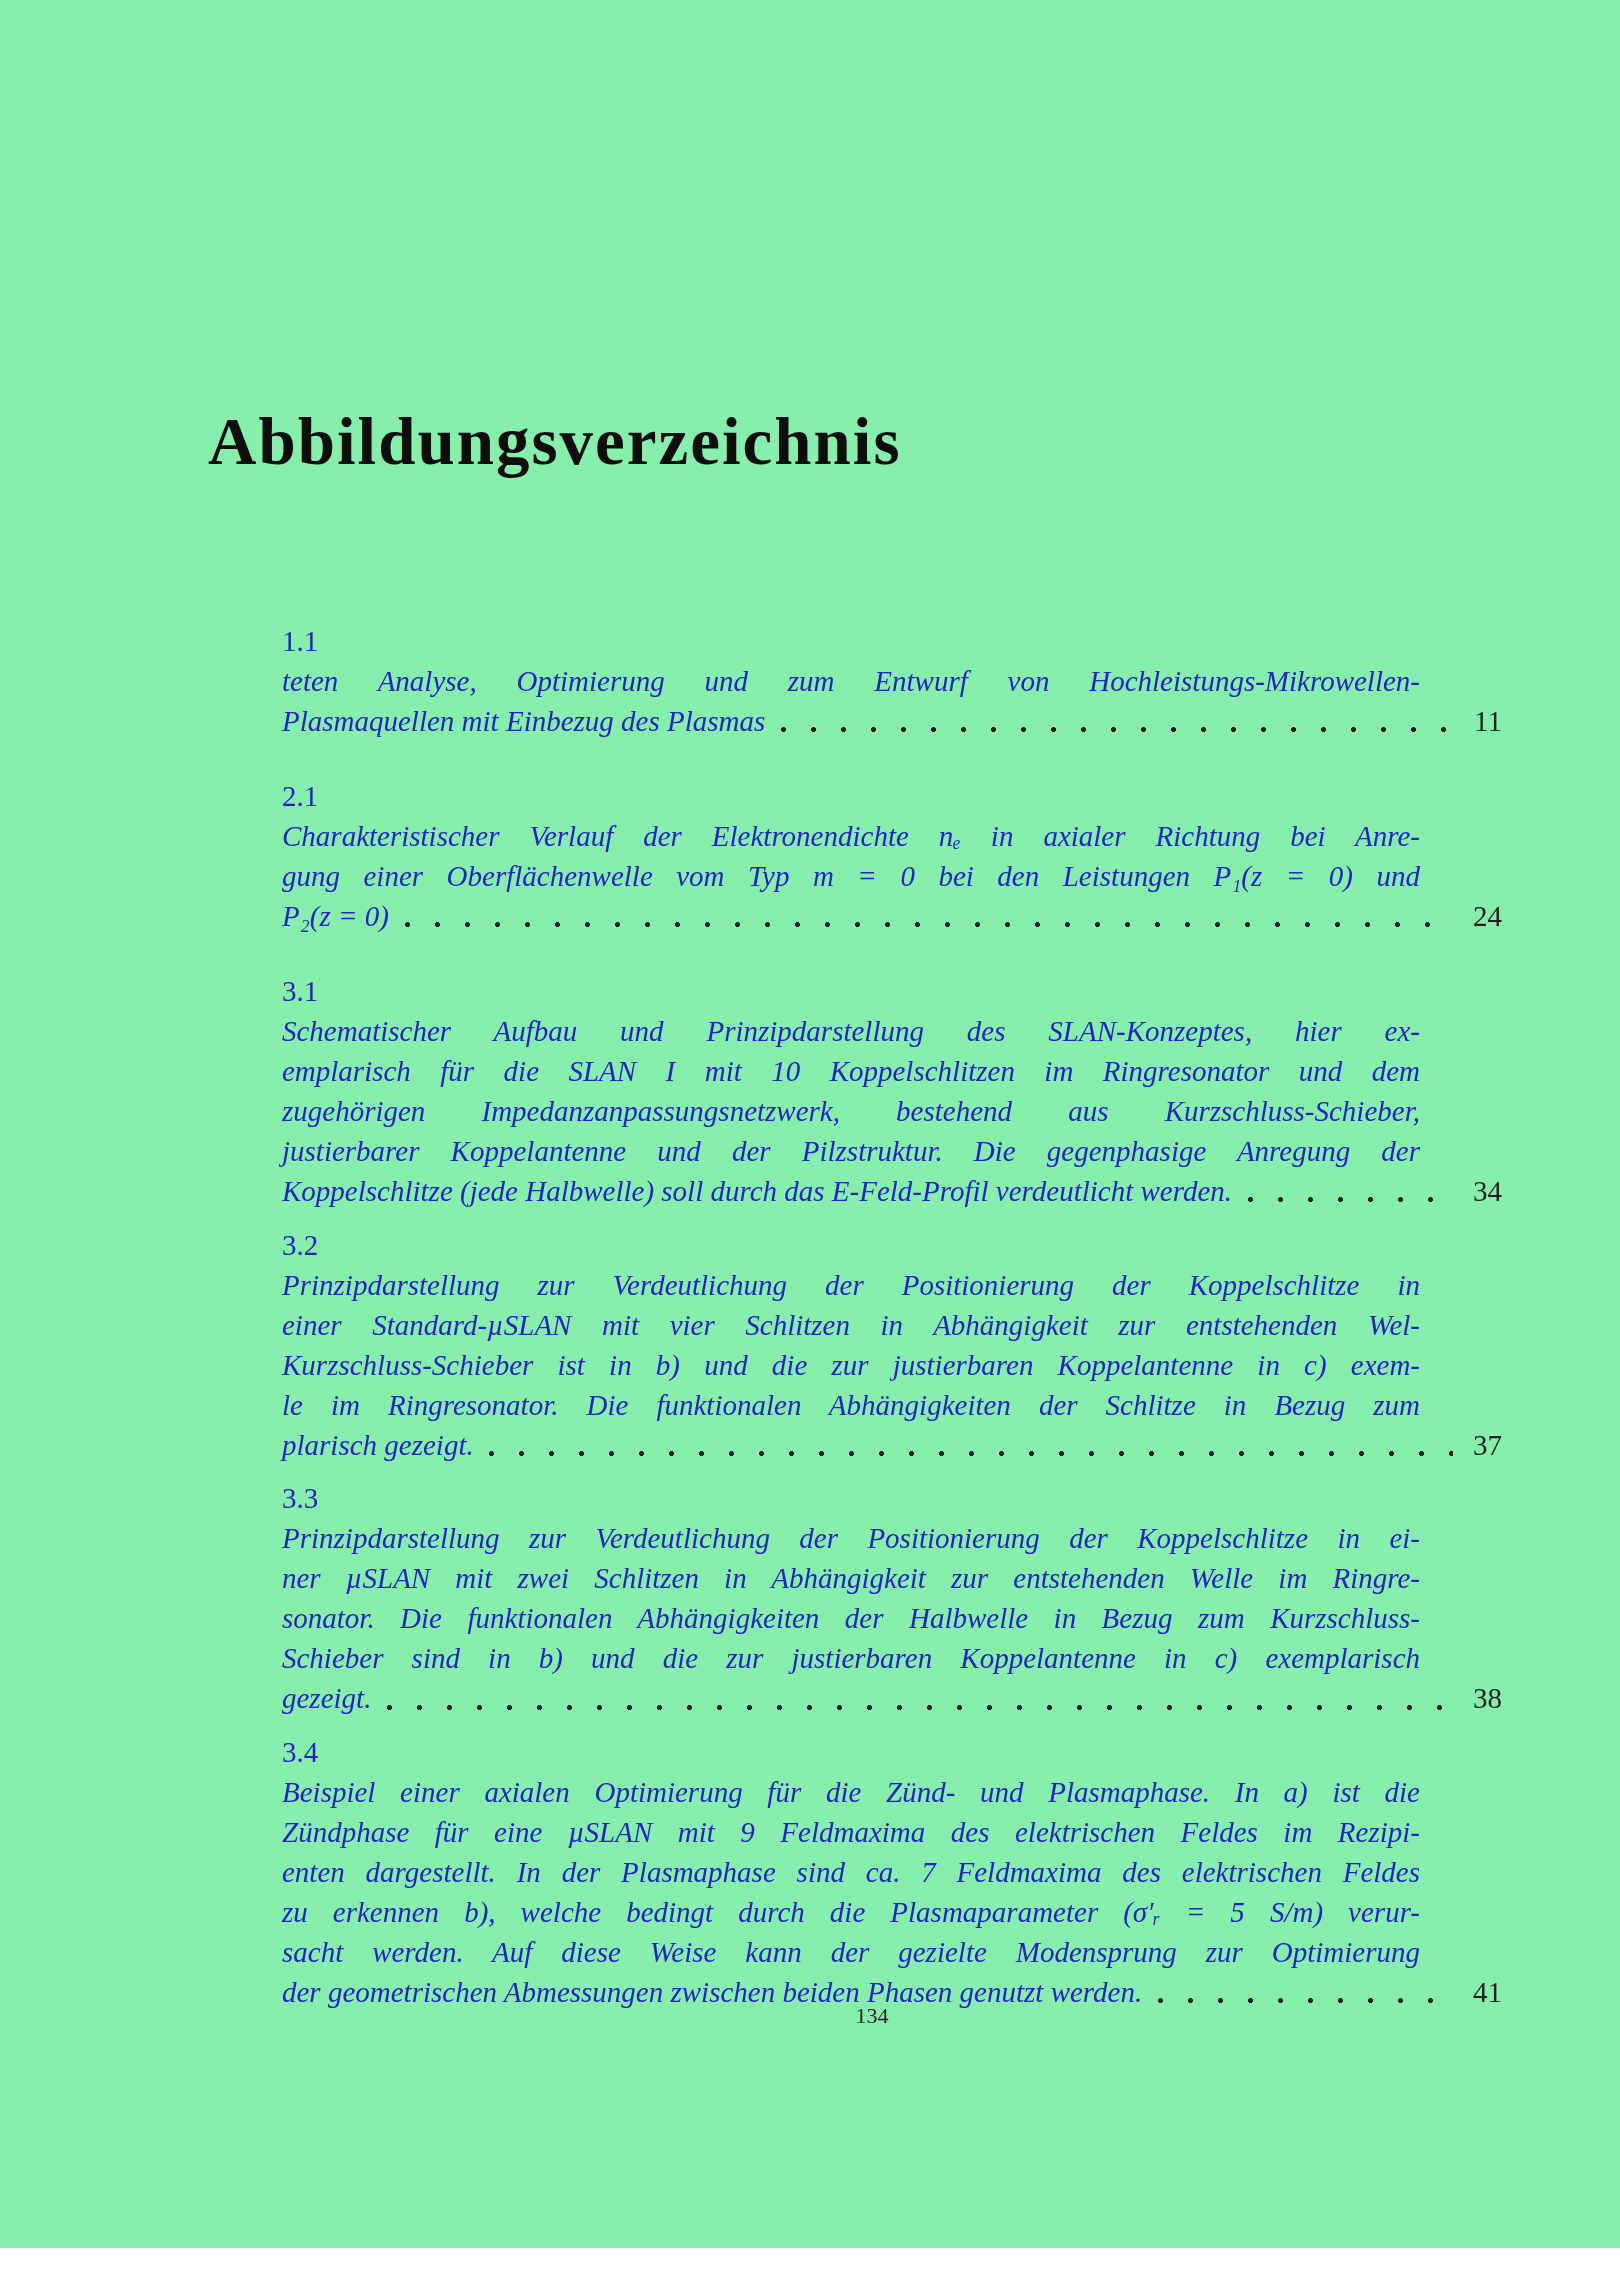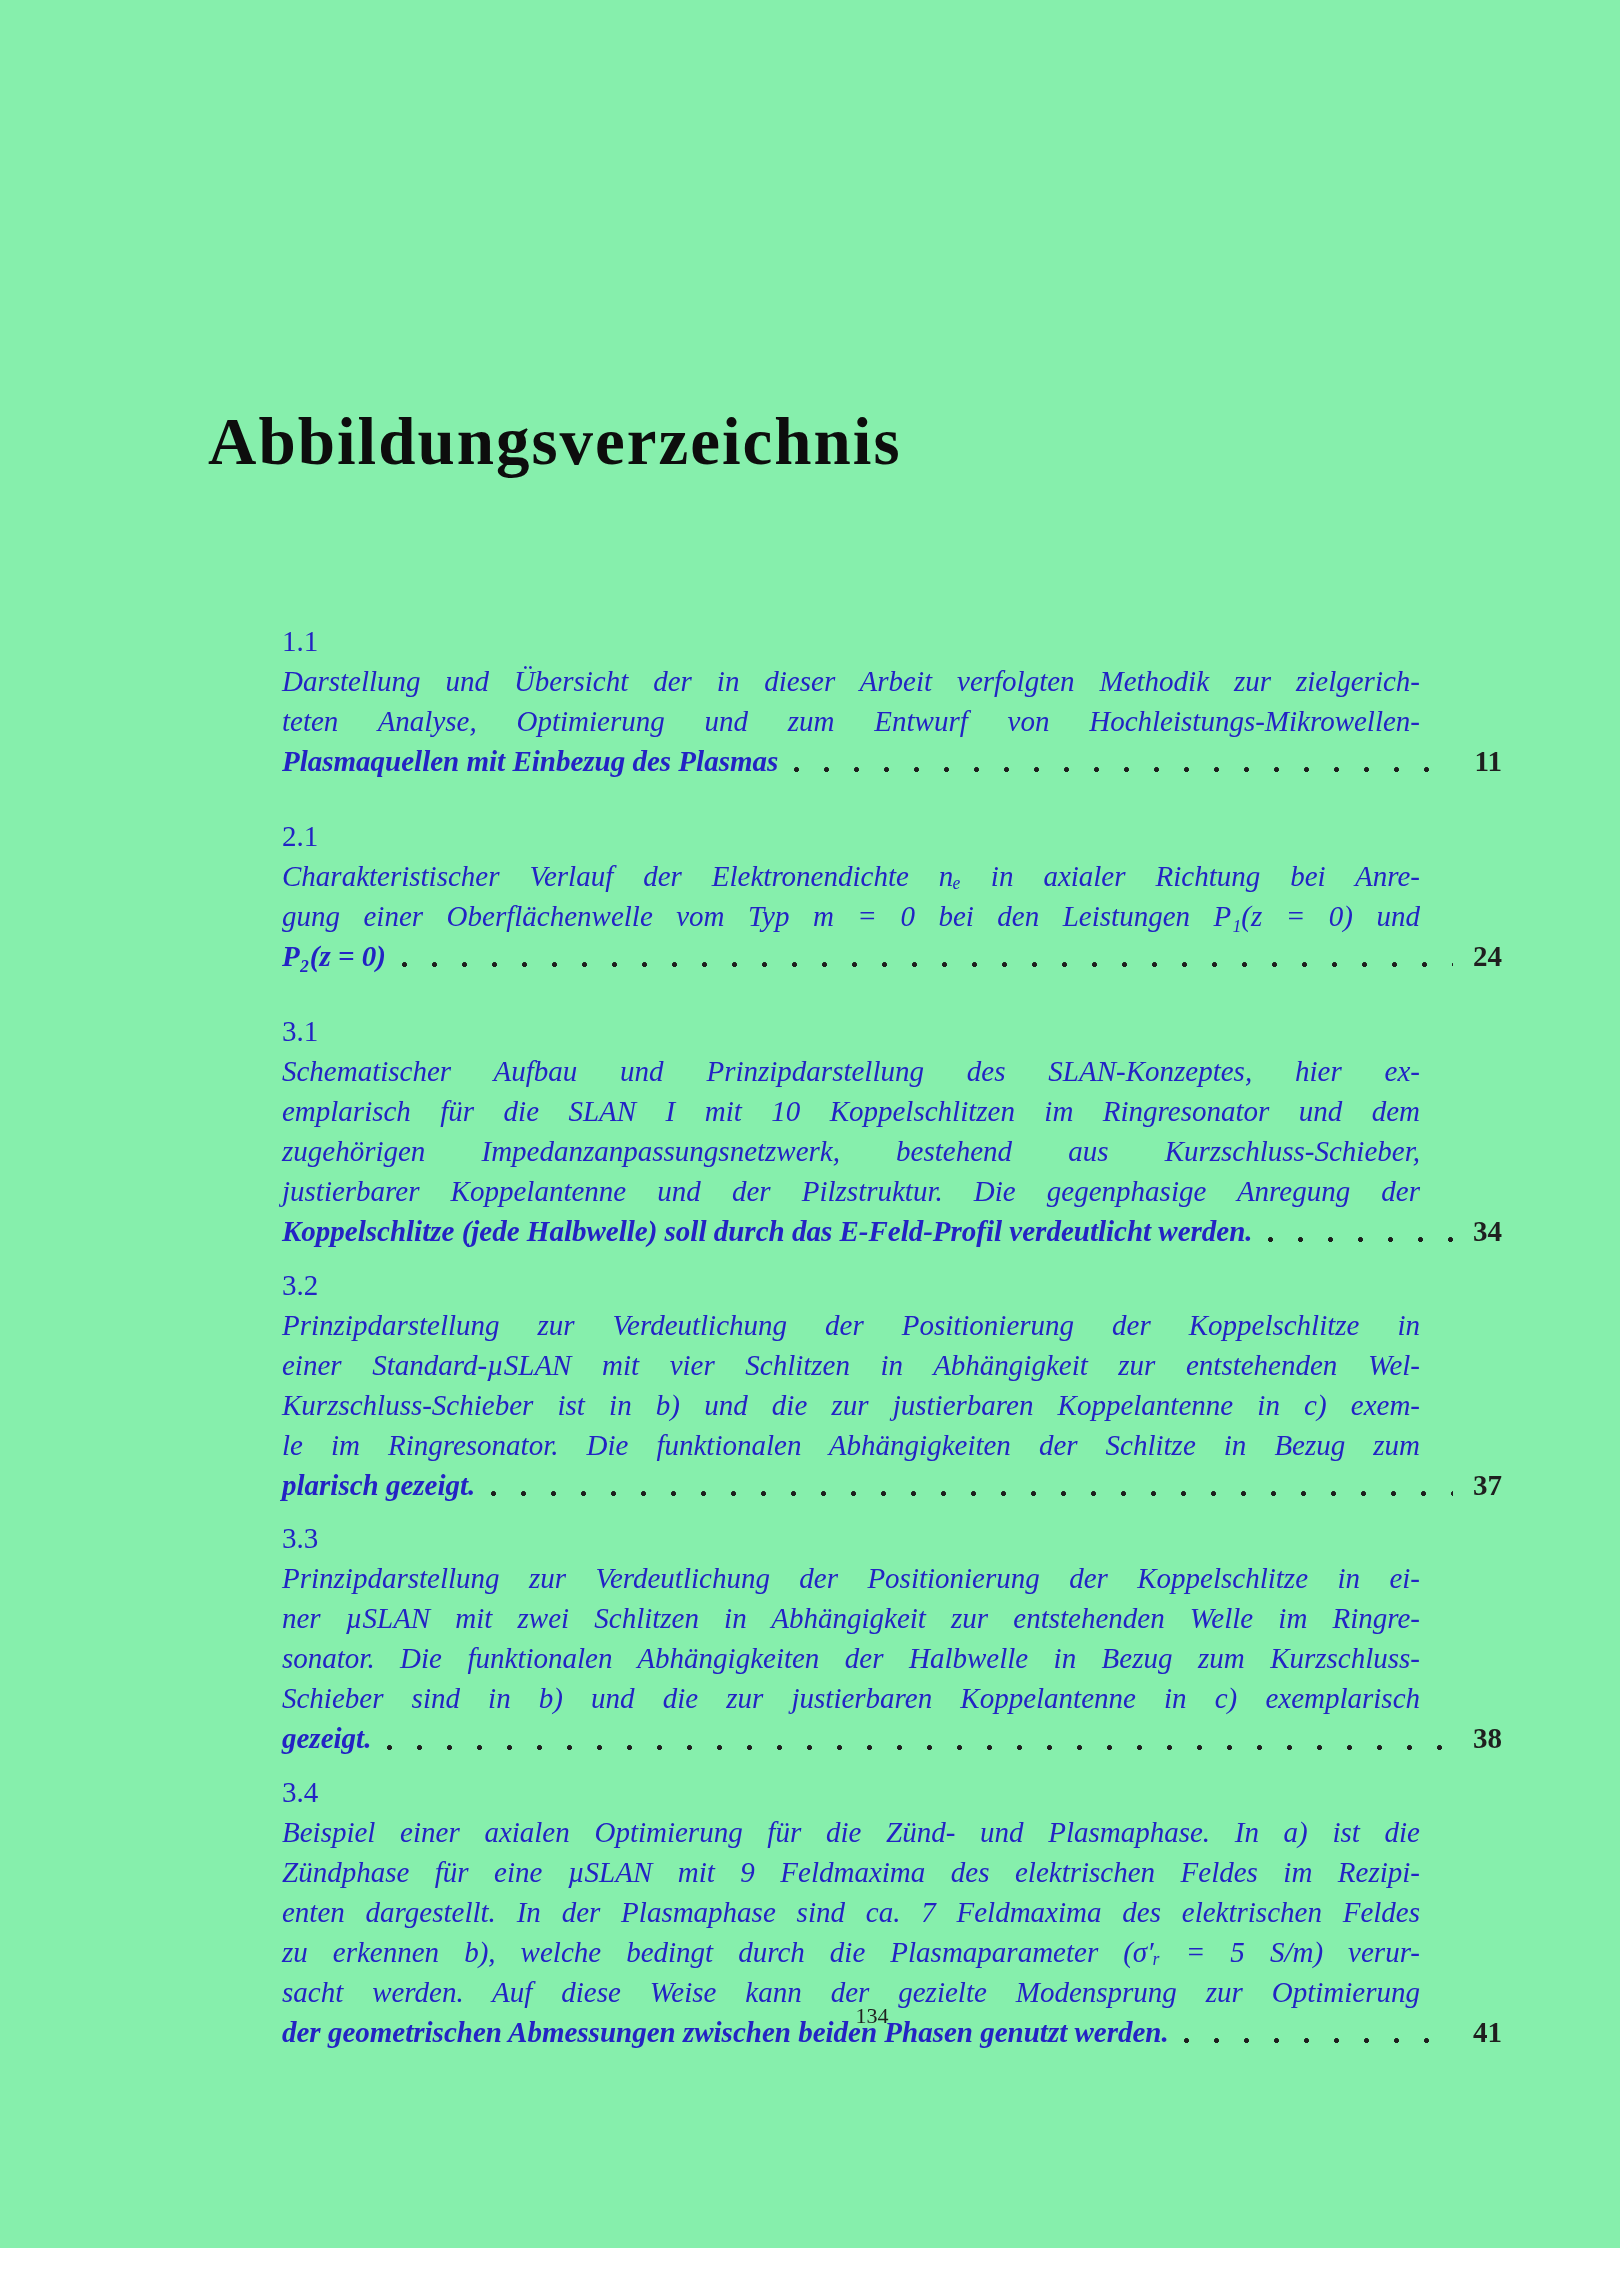--- a/index.html
+++ b/index.html
@@ -30,21 +30,21 @@
     color:#2323c4;
   }
   .body{flex:1;min-width:0;font-style:italic;}
   .tline{margin:0;}
   .tline.just{
     text-align:justify;
     text-align-last:justify;
     padding-right:82px;
     white-space:nowrap;
   }
-  .tline.last{display:flex;align-items:center;font-weight:bold;}
+  .tline.last{display:flex;align-items:center;}
   .ltext{flex:0 1 auto;white-space:nowrap;}
   .leader{
     flex:1 1 15.7px;min-width:15.7px;
     align-self:stretch;
     margin:0 11.8px 0 15.7px;
     background-image:radial-gradient(circle at 2.5px 2.5px,#1f1f1f 2.2px,rgba(0,0,0,0) 2.6px);
     background-repeat:repeat-x;
     background-size:30px 4.9px;
     background-position:left bottom 8.8px;
   }
@@ -61,21 +61,20 @@
 </head>
 <body>
 
 <div class="page">
   <h1 class="title">Abbildungsverzeichnis</h1>
 
   <div class="lof" id="lof">
       <div class="entry">
         <span class="num">1.1</span>
         <div class="body">
-          <div class="tline just">Darstellung und Übersicht der in dieser Arbeit verfolgten Methodik zur zielgerich-</div>
           <div class="tline just">teten Analyse, Optimierung und zum Entwurf von Hochleistungs-Mikrowellen-</div>
           <div class="tline last">
             <span class="ltext">Plasmaquellen mit Einbezug des Plasmas</span>
             <span class="leader"></span>
             <span class="pg">11</span>
           </div>
         </div>
       </div>
       <div class="entry chapter-gap">
         <span class="num">2.1</span>

